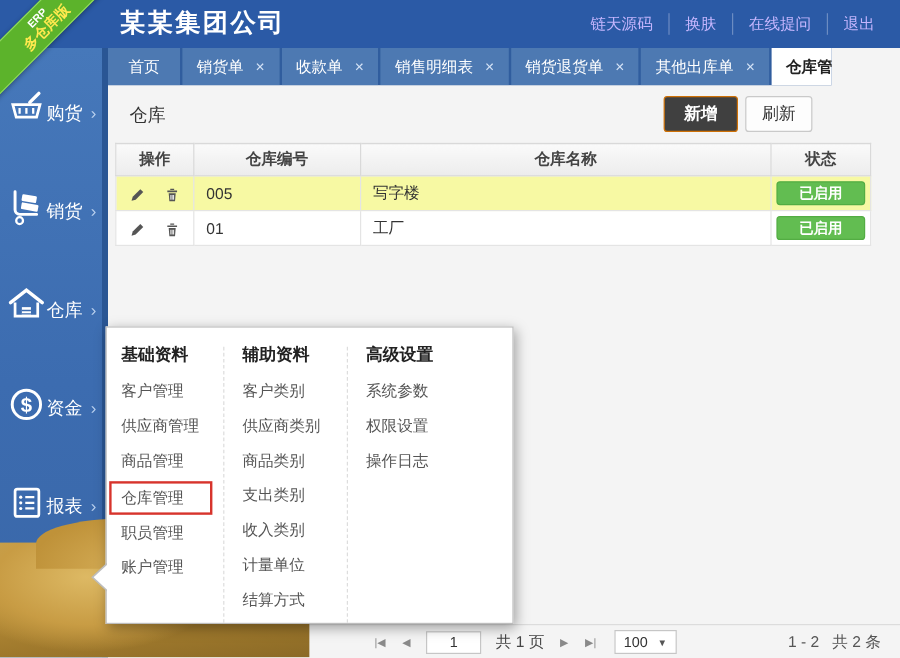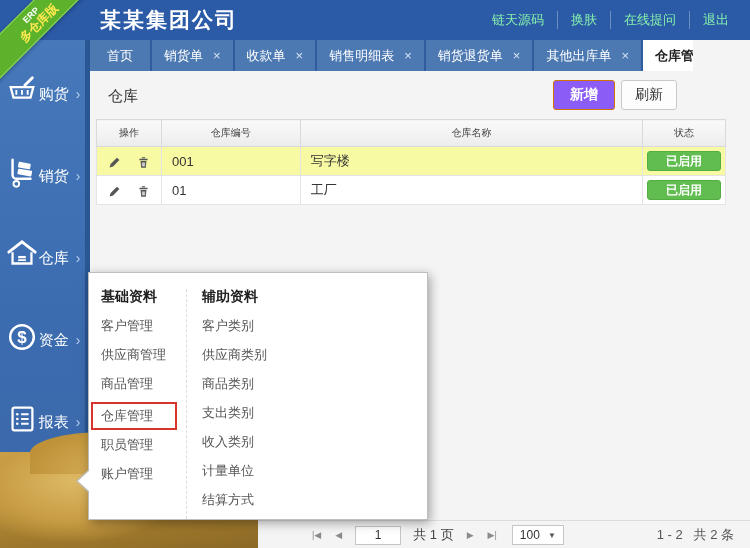--- a/index.html
+++ b/index.html
@@ -5,21 +5,21 @@
   * { box-sizing: border-box; }
   html,body { margin:0; padding:0; }
   body {
     width:750px; height:548px; position:relative; overflow:hidden;
     font-family:"Liberation Sans", sans-serif; background:#f4f4f4;
   }
   
   .topbar { position:absolute; left:0; top:0; width:750px; height:40px; background:#2b5aa6; z-index:3; }
   .app-title { position:absolute; left:100px; top:0; line-height:40px; color:#fff; font-size:21px; font-weight:bold; letter-spacing:2px; }
   .top-links { position:absolute; right:8px; top:0; height:40px; display:flex; align-items:center; }
-  .top-links .tlink { color:#86efac; font-size:13px; padding:0 13px; cursor:pointer;text-align:center; }
+  .top-links .tlink { color:#c4b5fd; font-size:13px; padding:0 13px; cursor:pointer;text-align:center; }
   .top-links .tlink + .tlink { border-left:1px solid #6c8cc2; }
   
   .ribbon { position:absolute; left:-44px; top:4px; width:160px; transform:rotate(-45deg); background:#5cb32b; border:1px solid #8fd95f; text-align:center; padding:3px 0 4px; z-index:30; box-shadow:0 1px 4px rgba(0,0,0,.35); }
   .ribbon .l1 { display:block; color:#fff; font-size:9px; font-weight:bold; line-height:10px; }
   .ribbon .l2 { display:block; color:#ffe94e; font-size:12px; font-weight:bold; line-height:13px; }
   
   .sidebar { position:absolute; left:0; top:40px; width:85px; height:508px; background:linear-gradient(180deg,#4678ba 0%,#3c6cb0 55%,#3a67a8 100%); }
   .side-item { height:82px; display:flex; flex-direction:row; align-items:center; justify-content:center; cursor:pointer; }
   .sidebar { padding-top:10px; }
   .side-item .sicon { width:34px; height:34px; }
@@ -33,25 +33,25 @@
   .tabstrip { height:31px; background:#305d9e; display:flex; align-items:stretch; overflow:hidden; }
   .tab { display:flex; align-items:center; padding:0 12px; background:#4d79b2; color:#fff; font-size:13px; margin-right:2px; cursor:pointer; white-space:nowrap; }
   .tab .close { font-size:13px; color:#d6e4f7; margin-left:10px; cursor:pointer; }
   .tab.active { background:#fff; color:#222; font-weight:bold; }
   .tab.active .close { color:#555; }
   .tab-caret { width:20px; height:20px; background:#5d88bf; border-radius:2px; margin-left:4px; align-self:center; display:flex; align-items:center; justify-content:center; color:#d6e4f7; font-size:8px; cursor:pointer; }
   
   .page-head { position:relative; height:48px; }
   .page-title { position:absolute; left:18px; top:16px; font-size:15px; color:#333; }
   .btn { position:absolute; top:9px; height:30px; border-radius:3px; font-size:14px; cursor:pointer; font-family:inherit; }
-  .btn-add { right:78px; width:62px; background:#8b5cf6; border:1px solid #cf7106; color:#fff; font-weight:bold;margin-left:20px; }
+  .btn-add { right:78px; width:62px; background:#404040; border:1px solid #cf7106; color:#fff; font-weight:bold;margin-left:20px; }
   .btn-refresh { right:16px; width:56px; background:#fdfdfd; border:1px solid #c9c9c9; color:#333; }
   
   .grid { margin-left:6px; width:630px; border-collapse:collapse; background:#fff; }
-  .grid th { height:27px; background:linear-gradient(#fafafa,#ececec); border:1px solid #d9d9d9; font-size:10px; color:#444; font-weight:normal; }
+  .grid th { height:27px; background:linear-gradient(#fafafa,#ececec); border:1px solid #d9d9d9; font-size:13px; color:#444; font-weight:bold; }
   .grid td { height:29px; border:1px solid #e4e4e4; font-size:13px; color:#333; background:#fff; }
   .grid td.cell-left { padding-left:10px; text-align:left; }
   .grid td.cell-center { text-align:center; }
   .row-hl td { background:#f7f9a3; }
   .op-cell { text-align:center; white-space:nowrap; }
   .op-cell .opicon { display:inline-block; vertical-align:middle; margin:0 6px; cursor:pointer; }
   .badge { display:inline-block; background:#62bd51; border:1px solid #53ad43; color:#fff; font-size:12px; font-weight:bold; padding:3px 18px; border-radius:3px; line-height:12px; }
   
   .popup { position:absolute; left:88px; top:272px; width:340px; height:248px; background:#fff; border:1px solid #bdbdbd; box-shadow:2px 3px 10px rgba(0,0,0,.35); z-index:10; display:flex; padding-top:16px; }
   .popup::before { content:""; position:absolute; left:-13px; top:196px; border-top:12px solid transparent; border-bottom:12px solid transparent; border-right:13px solid #bdbdbd; }
@@ -221,21 +221,21 @@
       <tr class="row-hl">
         <td class="op-cell">
           <svg class="opicon" width="13" height="13" viewBox="0 0 16 16">
               <path d="M2 14 l1.2-4.2 L11 2 l3 3 L6.2 12.8 z" fill="#555"></path>
             </svg>
           <svg class="opicon" width="13" height="13" viewBox="0 0 16 16">
               <path fill="#555" d="M3 3.5 h10 v1.6 h-10 z M6 1.5 h4 v1.4 h-4 z M4.4 6.2 h7.2 l-.7 8.3 h-5.8 z"></path>
               <path d="M6.6 8 v4.8 M8 8 v4.8 M9.4 8 v4.8" stroke="#fff" stroke-width=".9"></path>
             </svg>
         </td>
-        <td class="cell-left">001</td>
+        <td class="cell-left">005</td>
         <td class="cell-left">写字楼</td>
         <td class="cell-center"><span class="badge">已启用</span></td>
       </tr>
       <tr>
         <td class="op-cell">
           <svg class="opicon" width="13" height="13" viewBox="0 0 16 16">
               <path d="M2 14 l1.2-4.2 L11 2 l3 3 L6.2 12.8 z" fill="#555"></path>
             </svg>
           <svg class="opicon" width="13" height="13" viewBox="0 0 16 16">
               <path fill="#555" d="M3 3.5 h10 v1.6 h-10 z M6 1.5 h4 v1.4 h-4 z M4.4 6.2 h7.2 l-.7 8.3 h-5.8 z"></path>
@@ -284,13 +284,19 @@
   <div class="pcol pcol2">
     <div class="ptitle">辅助资料</div>
     <div class="pitem">客户类别</div>
     <div class="pitem">供应商类别</div>
     <div class="pitem">商品类别</div>
     <div class="pitem">支出类别</div>
     <div class="pitem">收入类别</div>
     <div class="pitem">计量单位</div>
     <div class="pitem">结算方式</div>
   </div>
+  <div class="pcol pcol3">
+    <div class="ptitle">高级设置</div>
+    <div class="pitem">系统参数</div>
+    <div class="pitem">权限设置</div>
+    <div class="pitem">操作日志</div>
+  </div>
 </div>
 
 </body></html>

